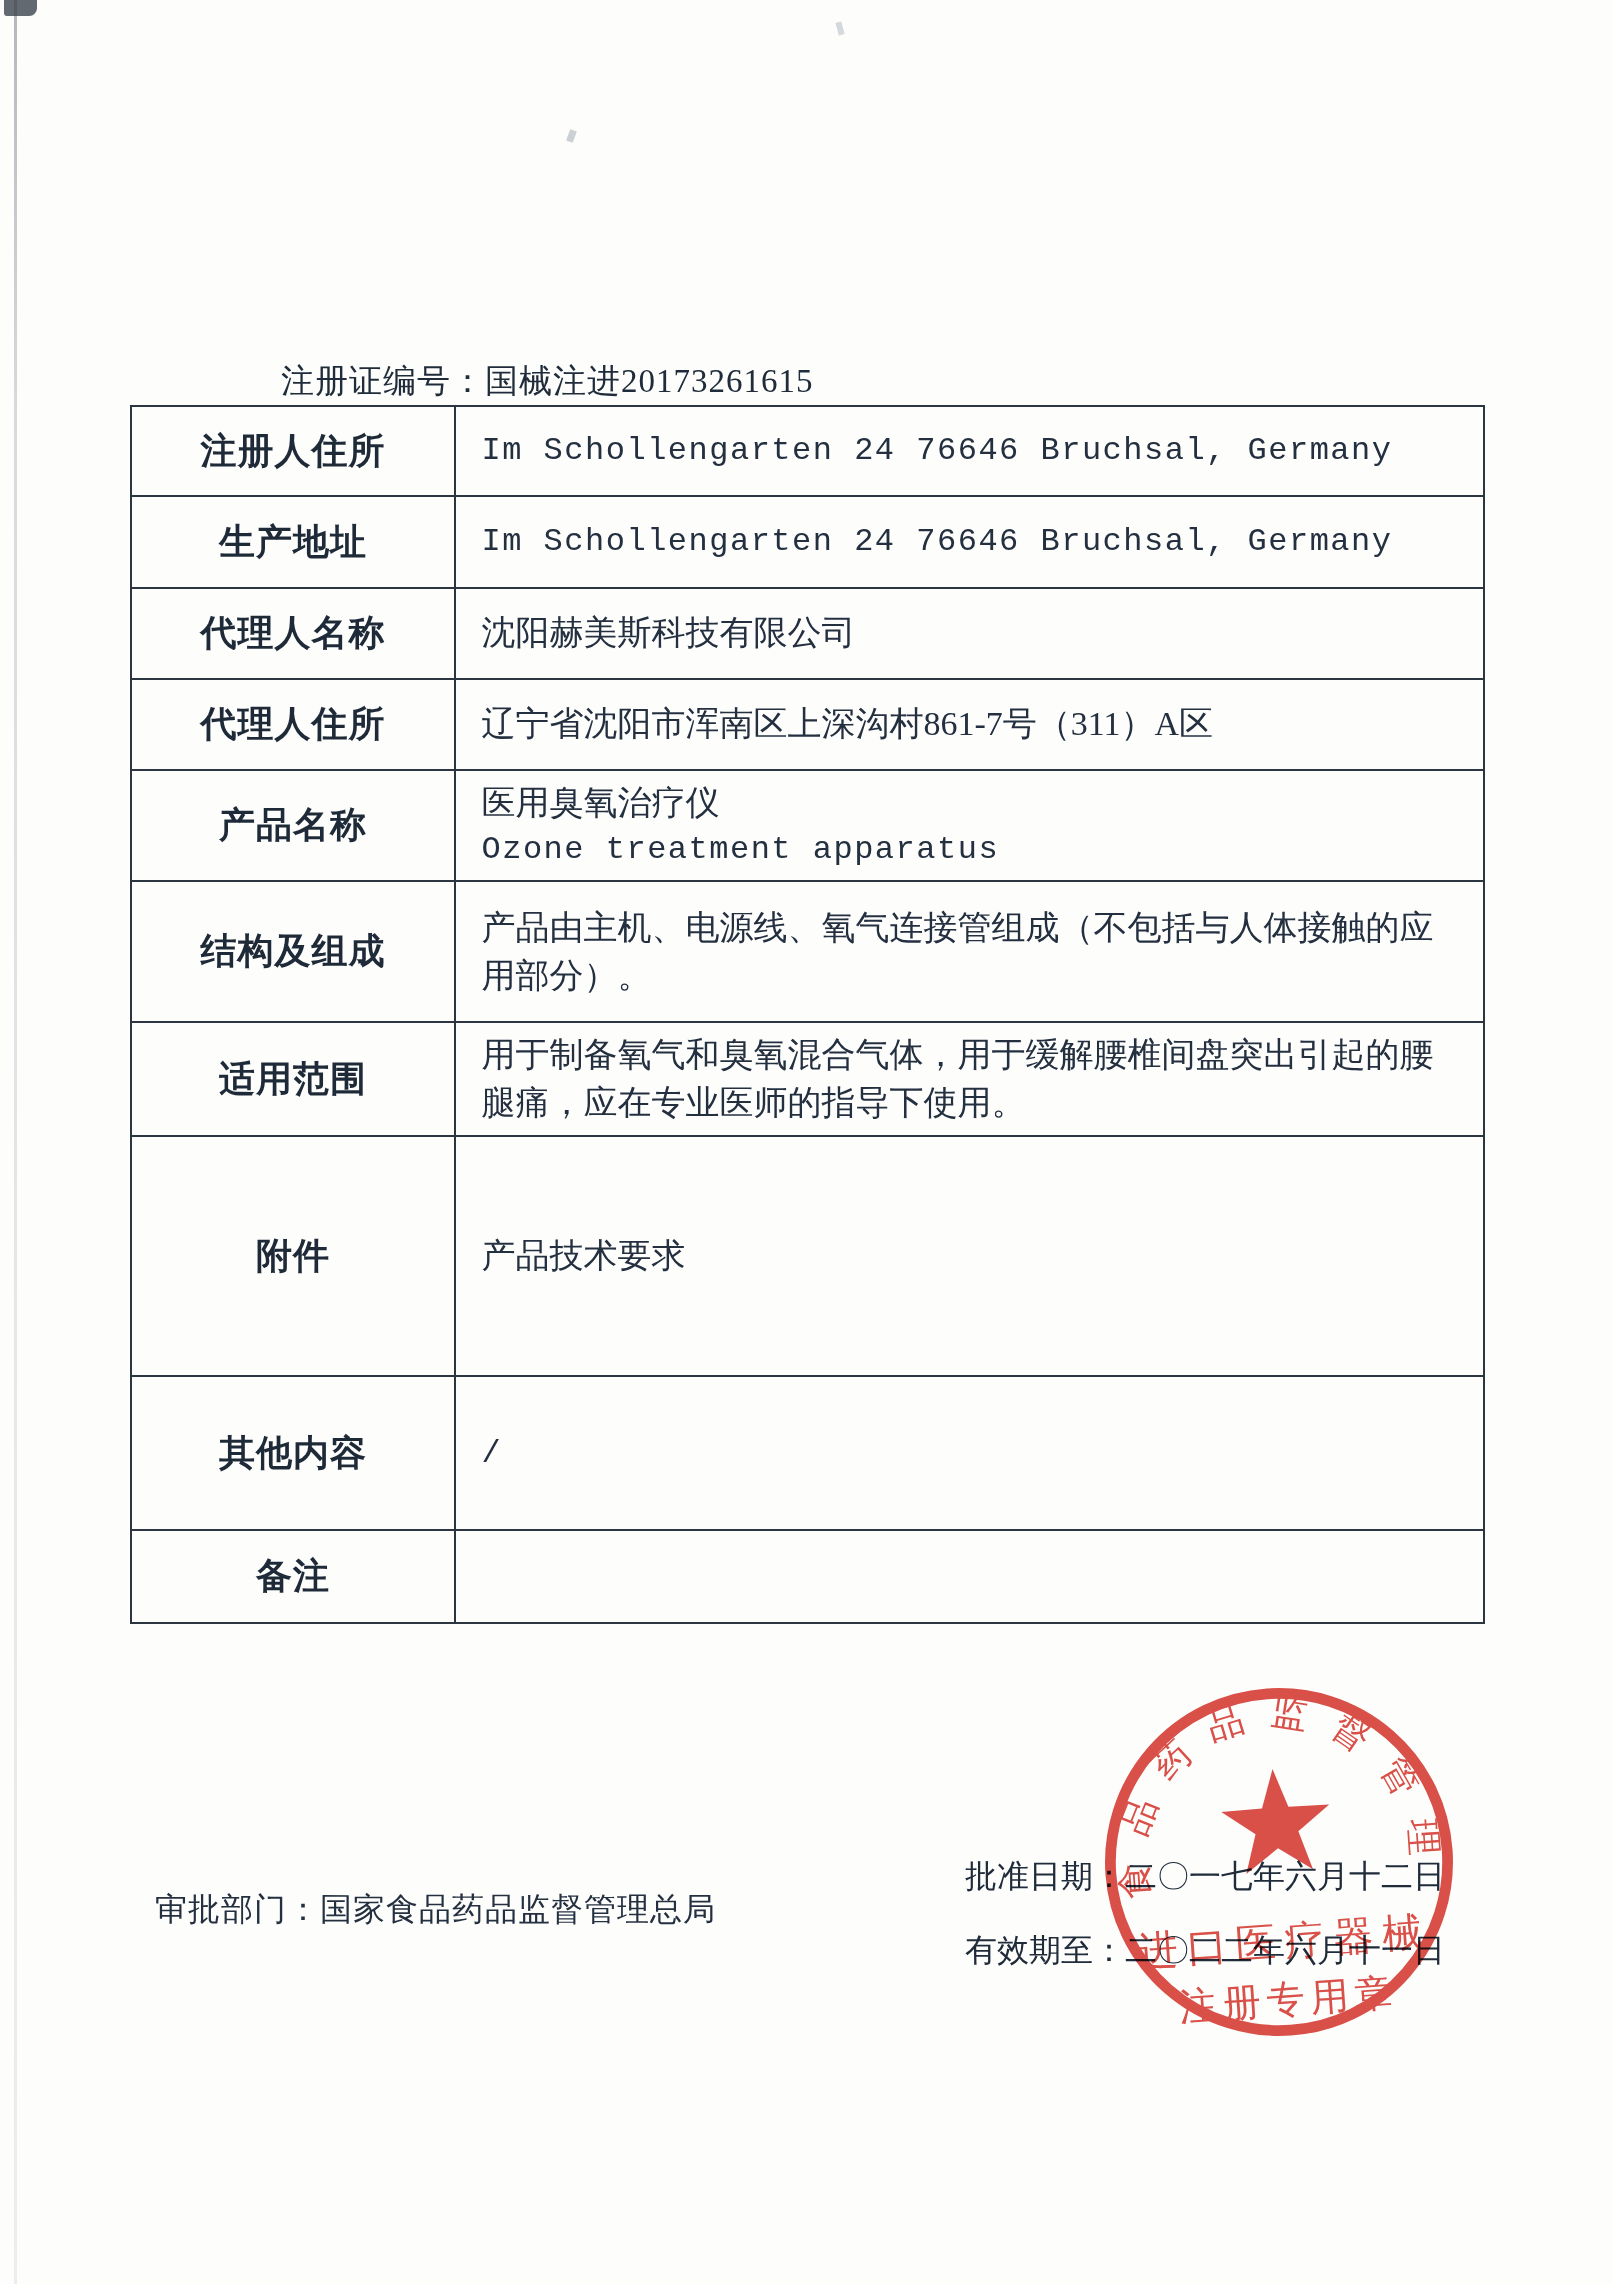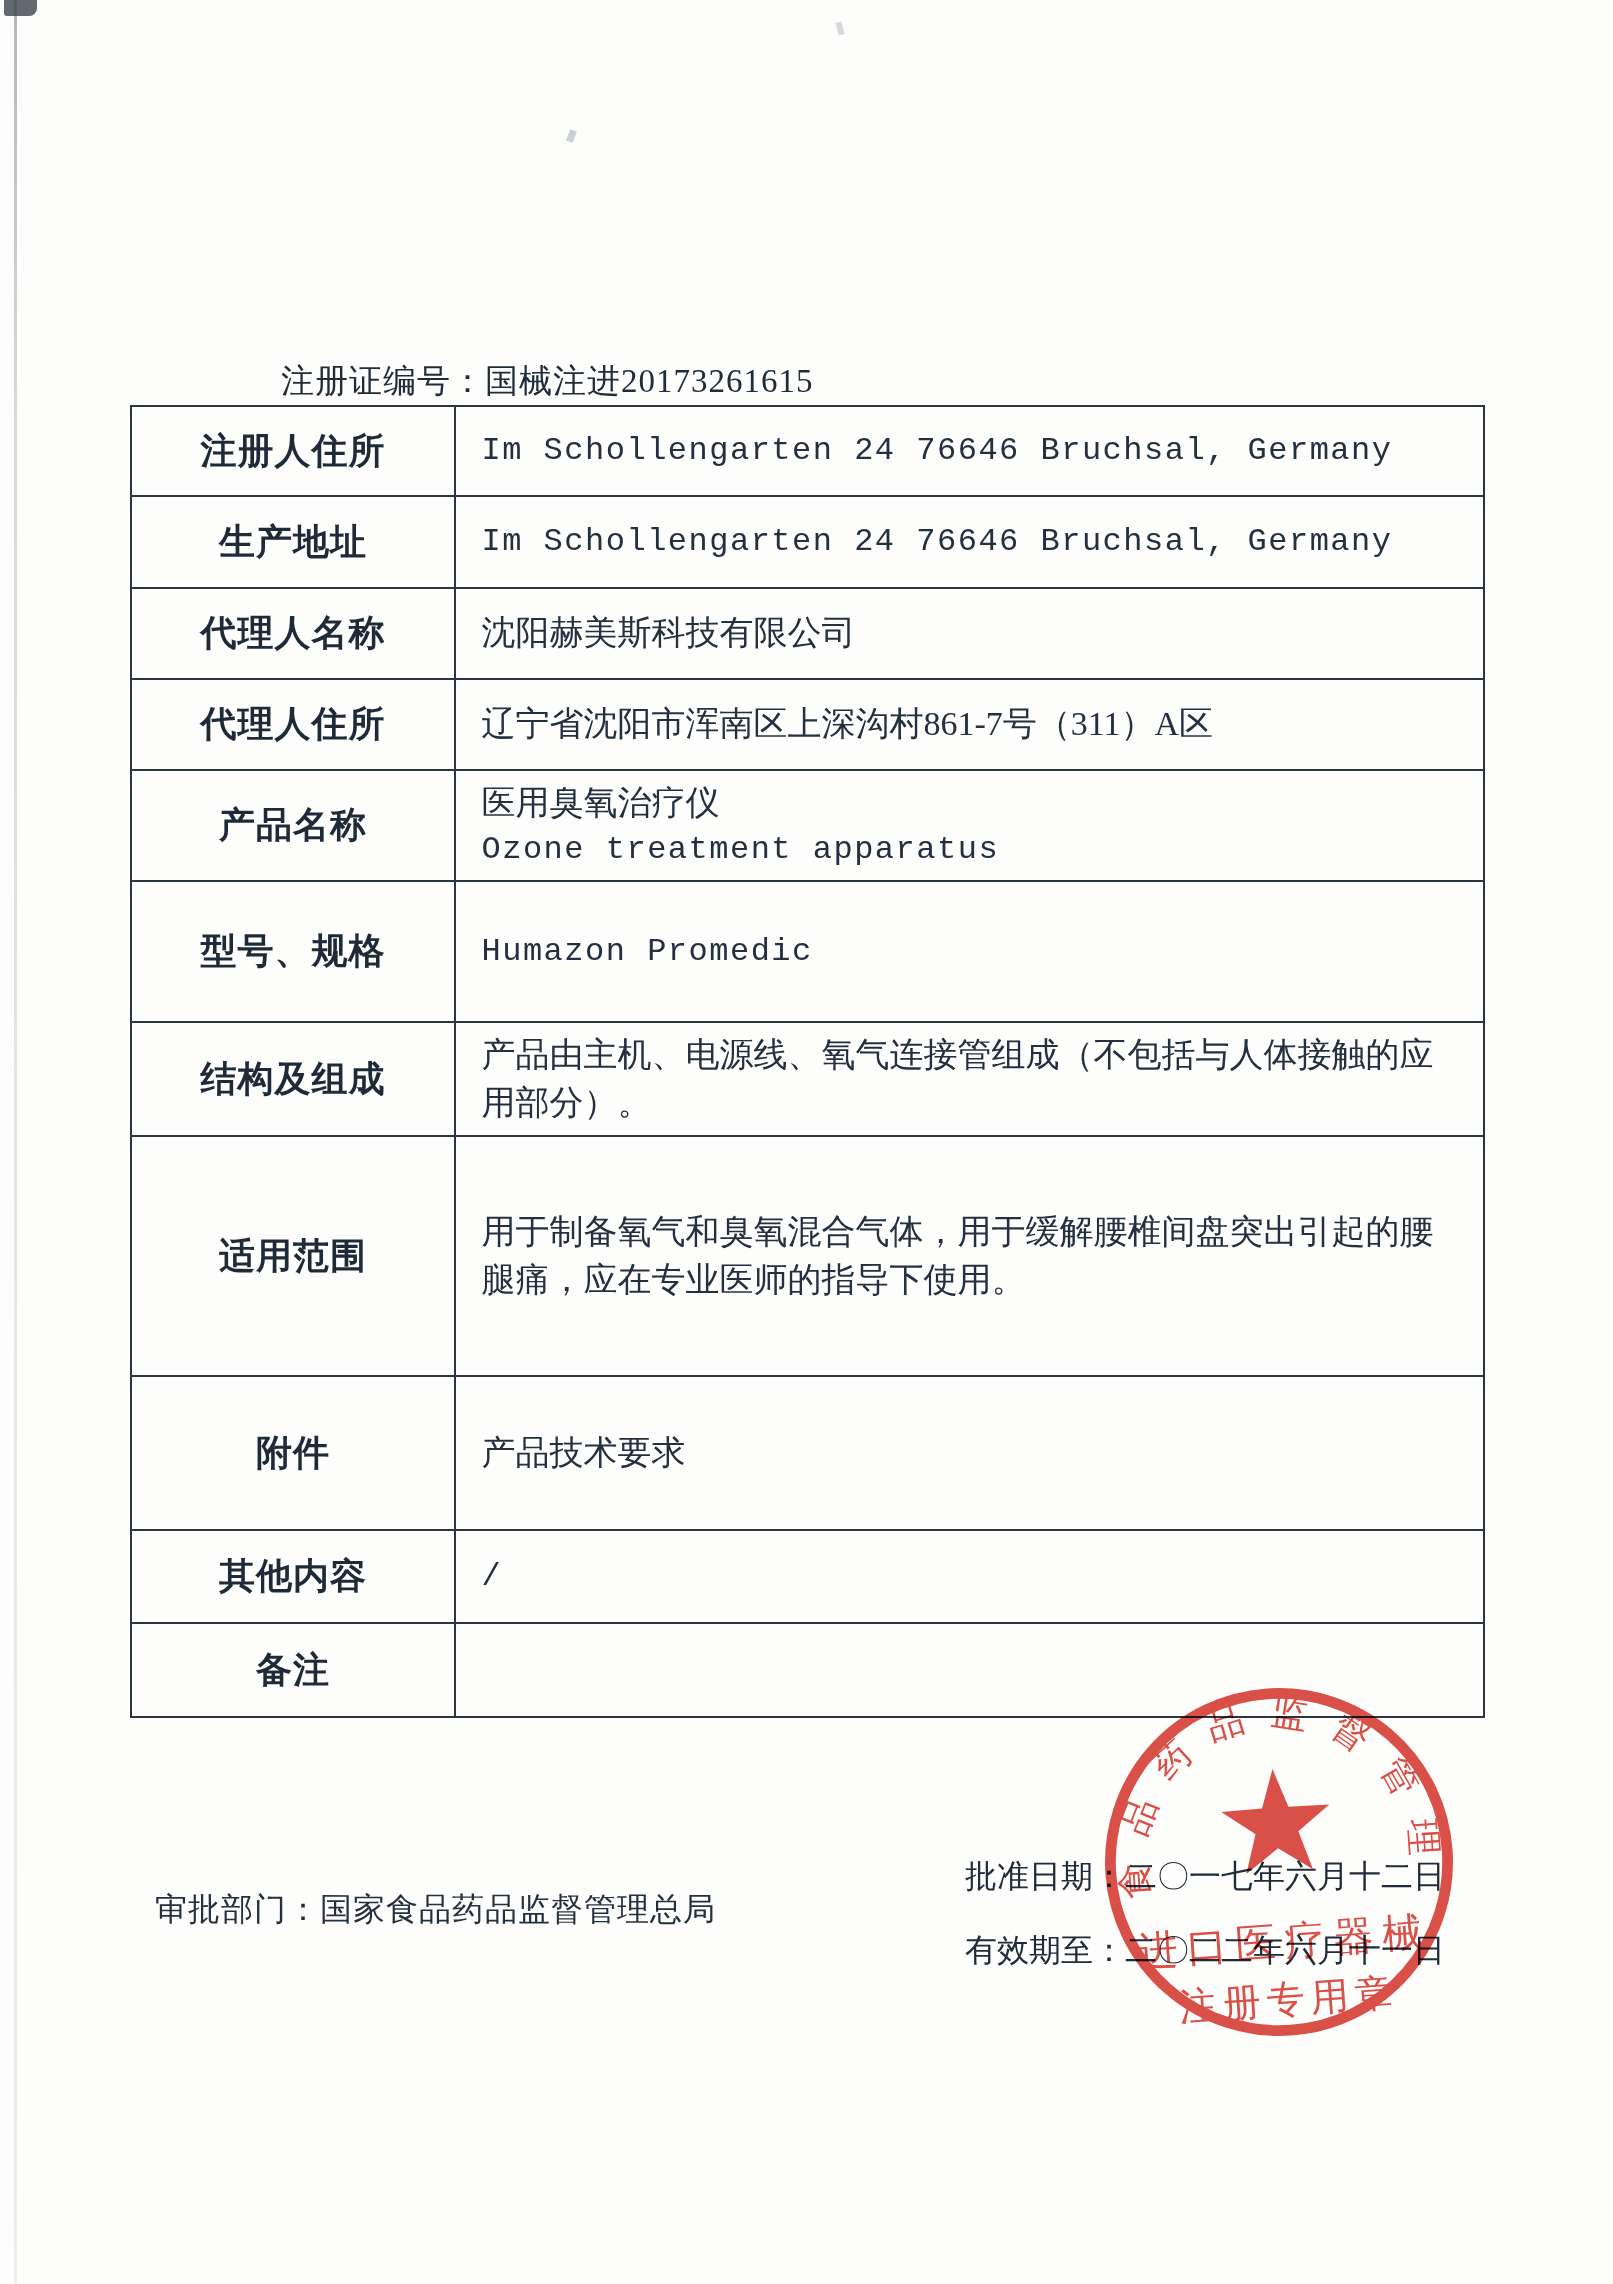--- a/index.html
+++ b/index.html
@@ -143,26 +143,20 @@
           </td>
         </tr>
         <tr>
           <td class="label-cell">产品名称</td>
           <td class="value-cell">
             <div class="value-line">医用臭氧治疗仪</div>
             <div class="value-line latin">Ozone treatment apparatus</div>
           </td>
         </tr>
         <tr>
-          <td class="label-cell">型号、规格</td>
-          <td class="value-cell">
-            <div class="value-line latin">Humazon Promedic</div>
-          </td>
-        </tr>
-        <tr>
           <td class="label-cell">结构及组成</td>
           <td class="value-cell">
             <div class="value-line">产品由主机、电源线、氧气连接管组成（不包括与人体接触的应用部分）。</div>
           </td>
         </tr>
         <tr>
           <td class="label-cell">适用范围</td>
           <td class="value-cell">
             <div class="value-line">用于制备氧气和臭氧混合气体，用于缓解腰椎间盘突出引起的腰腿痛，应在专业医师的指导下使用。</div>
           </td>

